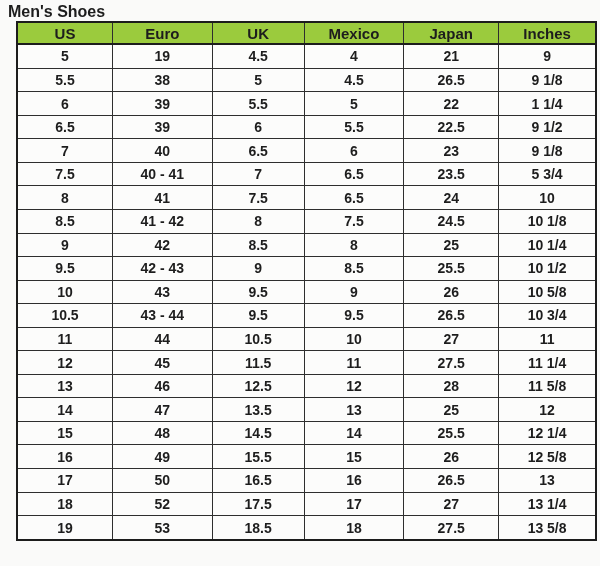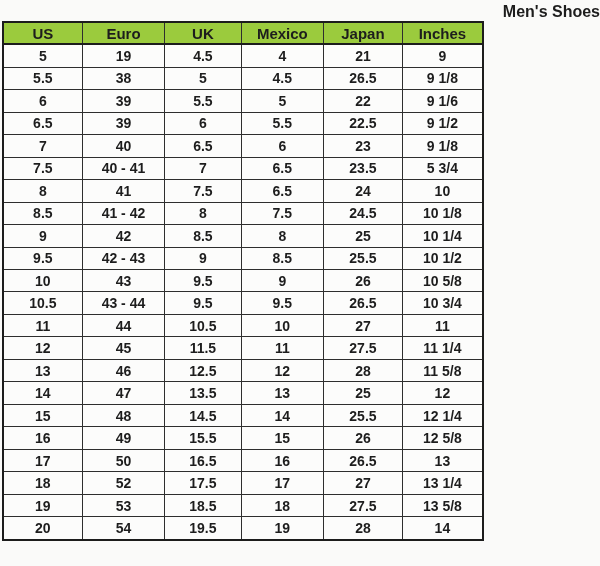--- a/index.html
+++ b/index.html
@@ -20,28 +20,27 @@
     font-family: "Liberation Sans", sans-serif;
     overflow: hidden;
   }
   .page-title {
     font-size: 16px;
     font-weight: bold;
     color: var(--text);
     padding: 2px 0 0 8px;
     height: 21px;
     line-height: 19px;
-    text-align: right;
   }
   table.size-chart {
     border-collapse: collapse;
     table-layout: fixed;
-    width: 482px;
+    width: 581px;
     height: 520px;
-    margin-left: 2px;
+    margin-left: 16px;
     border: 2px solid var(--outer-border);
     background: var(--cell-bg);
   }
   table.size-chart th {
     background: var(--header-bg);
     color: var(--text);
     font-size: 15px;
     font-weight: bold;
     text-align: center;
     vertical-align: middle;
@@ -107,21 +106,21 @@
         <td>4.5</td>
         <td>26.5</td>
         <td>9 1/8</td>
       </tr>
       <tr>
         <td>6</td>
         <td>39</td>
         <td>5.5</td>
         <td>5</td>
         <td>22</td>
-        <td>9 1/6</td>
+        <td>1 1/4</td>
       </tr>
       <tr>
         <td>6.5</td>
         <td>39</td>
         <td>6</td>
         <td>5.5</td>
         <td>22.5</td>
         <td>9 1/2</td>
       </tr>
       <tr>
@@ -253,22 +252,14 @@
         <td>13 1/4</td>
       </tr>
       <tr>
         <td>19</td>
         <td>53</td>
         <td>18.5</td>
         <td>18</td>
         <td>27.5</td>
         <td>13 5/8</td>
       </tr>
-      <tr>
-        <td>20</td>
-        <td>54</td>
-        <td>19.5</td>
-        <td>19</td>
-        <td>28</td>
-        <td>14</td>
-      </tr>
     </tbody>
 </table>
 
 </body></html>

